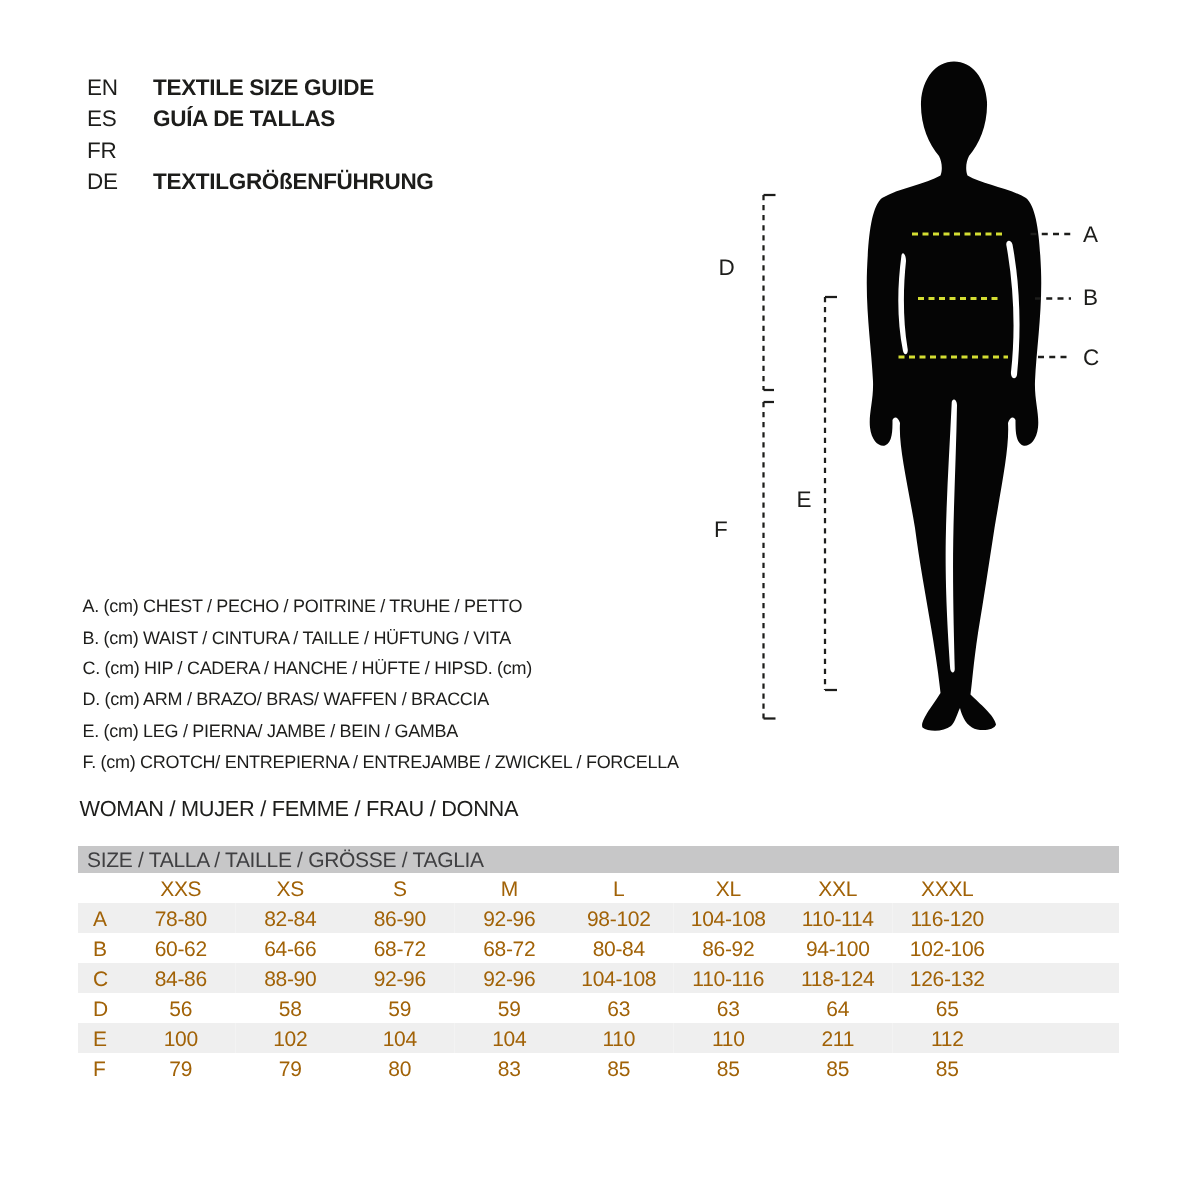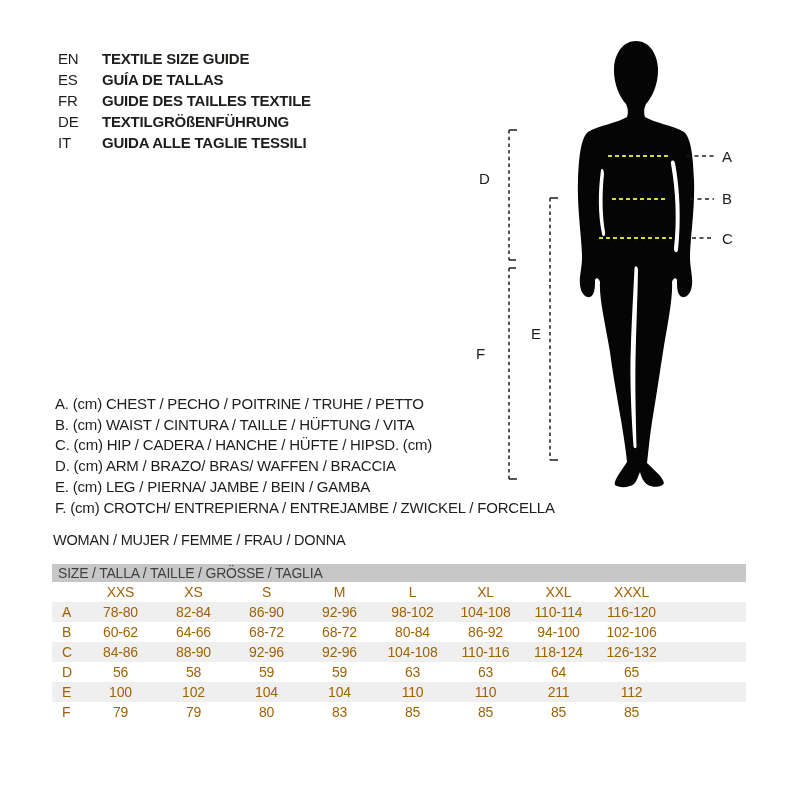--- a/index.html
+++ b/index.html
@@ -22,21 +22,21 @@
   
   .mlabel{position:absolute;font-size:15px;line-height:15px;color:#1d1d1b;}
   .lblA{left:722px;top:149px;}
   .lblB{left:722px;top:191px;}
   .lblC{left:722px;top:231px;}
   .lblD{left:479px;top:171px;}
   .lblE{left:531px;top:326px;}
   .lblF{left:476px;top:346px;}
 
   
-  .legend{position:absolute;left:55px;top:394px;font-size:15px;line-height:20.7px;letter-spacing:-0.2px;}
+  .legend{position:absolute;left:55px;top:394px;font-size:12px;line-height:20.7px;letter-spacing:-0.2px;}
   .legend div{white-space:nowrap;}
 
   
   .gender-title{position:absolute;left:53px;top:532px;font-size:14.5px;line-height:16px;letter-spacing:-0.2px;}
 
   
   .size-table-wrap{position:absolute;left:52px;top:564px;width:694px;}
   .size-bar{background:#c7c7c8;height:18px;line-height:18px;padding-left:6px;
     font-size:14px;color:#3f3f41;letter-spacing:-0.2px;}
   table.size-table{border-collapse:collapse;table-layout:fixed;width:694px;
@@ -54,29 +54,24 @@
     <div class="lang-row">
       <span class="lang-code">EN</span>
       <span class="lang-title">TEXTILE SIZE GUIDE</span>
     </div>
     <div class="lang-row">
       <span class="lang-code">ES</span>
       <span class="lang-title">GUÍA DE TALLAS</span>
     </div>
     <div class="lang-row">
       <span class="lang-code">FR</span>
-      <span class="lang-title">GUIDE DES TAILLES TEXTILE</span>
     </div>
     <div class="lang-row">
       <span class="lang-code">DE</span>
       <span class="lang-title">TEXTILGRÖßENFÜHRUNG</span>
-    </div>
-    <div class="lang-row">
-      <span class="lang-code">IT</span>
-      <span class="lang-title">GUIDA ALLE TAGLIE TESSILI</span>
     </div>
   </div>
 
   <svg class="figure-svg" viewBox="0 0 800 800">
 
     <path fill="#050505" d="
       M636 41
       C648 41 657 52 658 68
       C658.5 83 653 96 646 104
       C644 108 643.5 113 645 117

